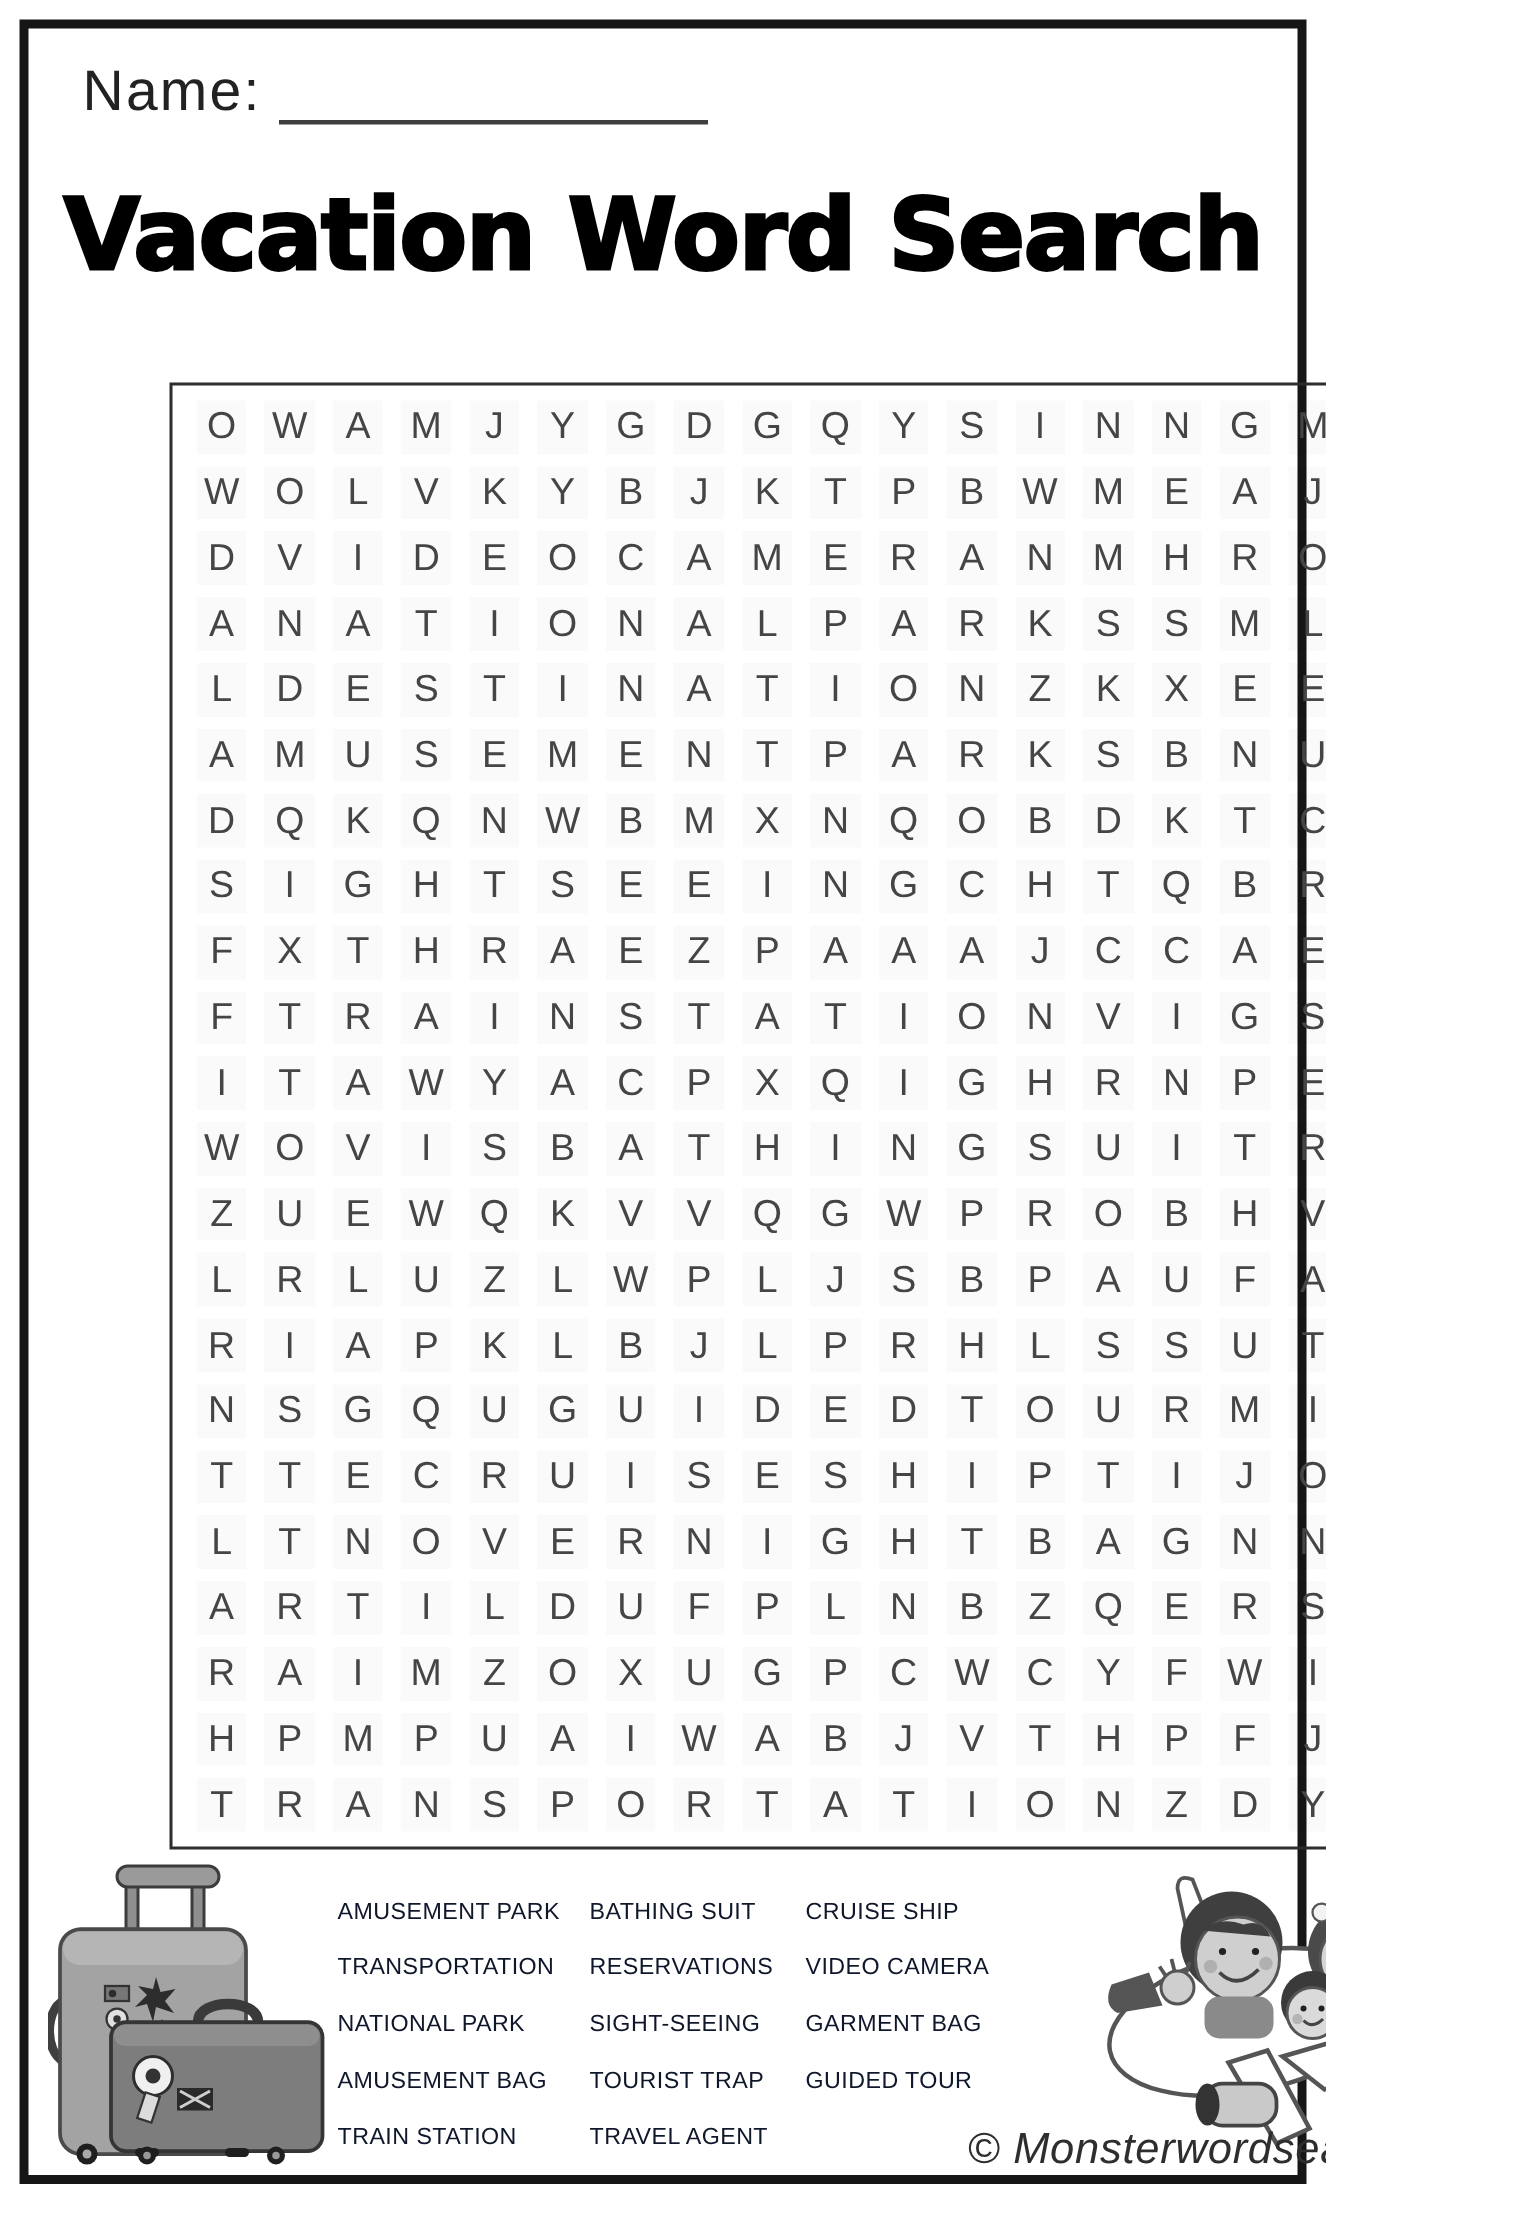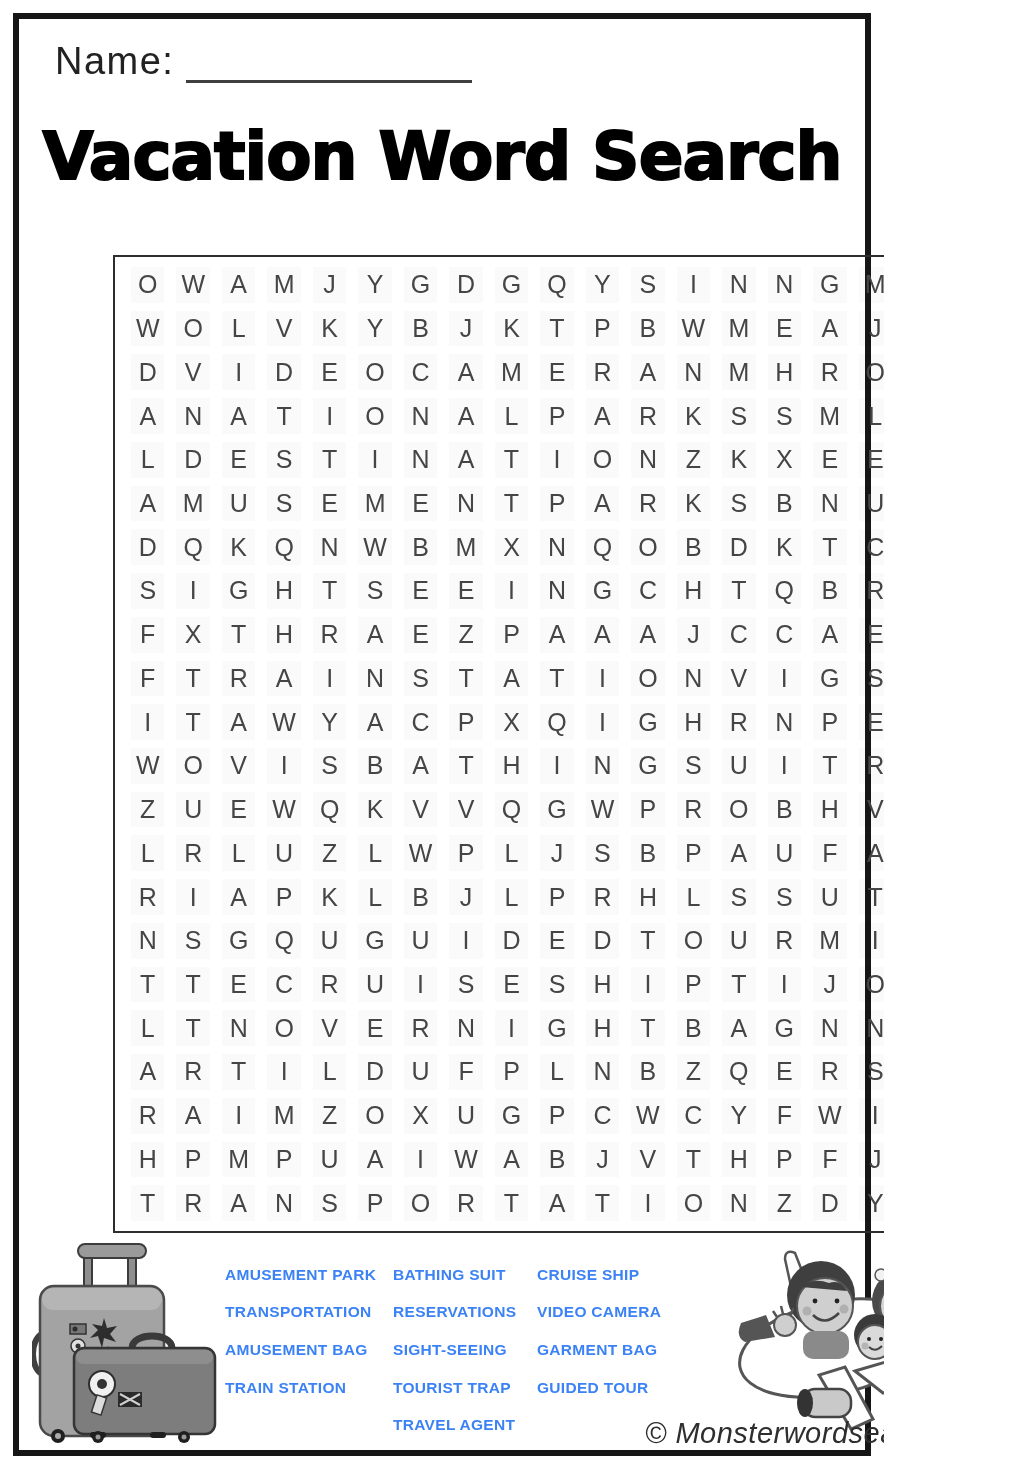--- a/index.html
+++ b/index.html
@@ -31,21 +31,21 @@
   .cell {
     display:flex; align-items:center; justify-content:center;
     font-size:25px; color:#454545; background:rgba(0,0,0,0.018);
     margin:4px 6px;
   }
   .word-list { position:absolute; left:225px; top:1256px; display:flex; z-index:3; }
   .wl-col { display:flex; flex-direction:column; }
   .wl-col:nth-child(1){ width:168px; } .wl-col:nth-child(2){ width:144px;justify-content:flex-end; } .wl-col:nth-child(3){ width:170px; }
   .wl-item {
     height:37.6px; display:flex; align-items:center;
-    font-weight:bold; font-size:15.5px; color:#3b82f6; letter-spacing:0.3px;
+    font-weight:normal; font-size:15.5px; color:#0f172a; letter-spacing:0.3px;
     white-space:nowrap;
   }
   .art { position:absolute; z-index:4; }
   .art-luggage  { left:32px;  top:1242px; }
   .art-plane    { left:733px; top:1243px; }
   .art-monster  { left:948px; top:1353px; z-index:6; }
   .copyright {
     position:absolute; left:645px; top:1417px; z-index:5;
     font-style:italic; font-size:29px; color:#2e2e2e; letter-spacing:0.5px;
     white-space:nowrap;
@@ -442,20 +442,21 @@
       <div class="cell">N</div>
       <div class="cell">Z</div>
       <div class="cell">D</div>
       <div class="cell">Y</div>
     </div>
 
   <div class="word-list">
       <div class="wl-col">
         <div class="wl-item">AMUSEMENT PARK</div>
         <div class="wl-item">TRANSPORTATION</div>
+        <div class="wl-item">NATIONAL PARK</div>
         <div class="wl-item">AMUSEMENT BAG</div>
         <div class="wl-item">TRAIN STATION</div>
       </div>
       <div class="wl-col">
         <div class="wl-item">BATHING SUIT</div>
         <div class="wl-item">RESERVATIONS</div>
         <div class="wl-item">SIGHT-SEEING</div>
         <div class="wl-item">TOURIST TRAP</div>
         <div class="wl-item">TRAVEL AGENT</div>
       </div>

